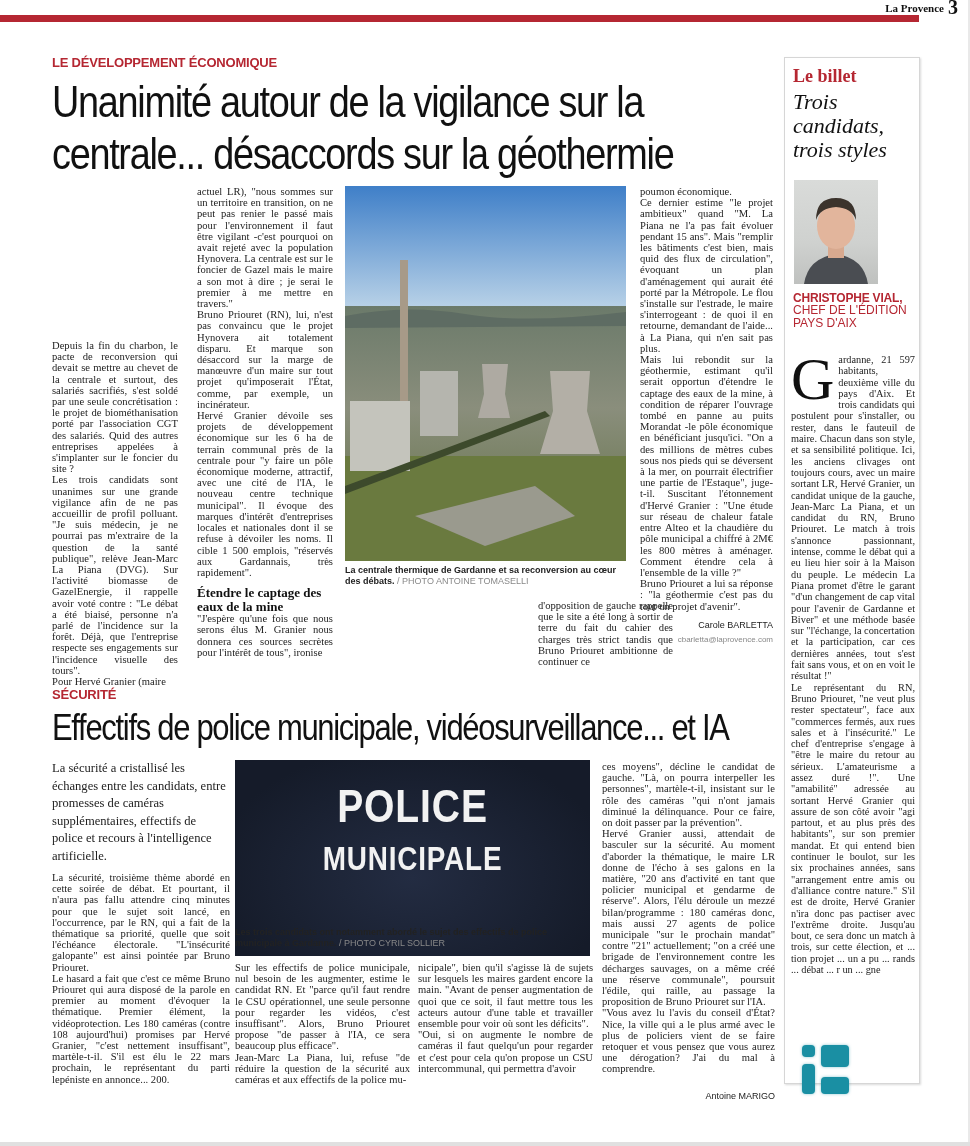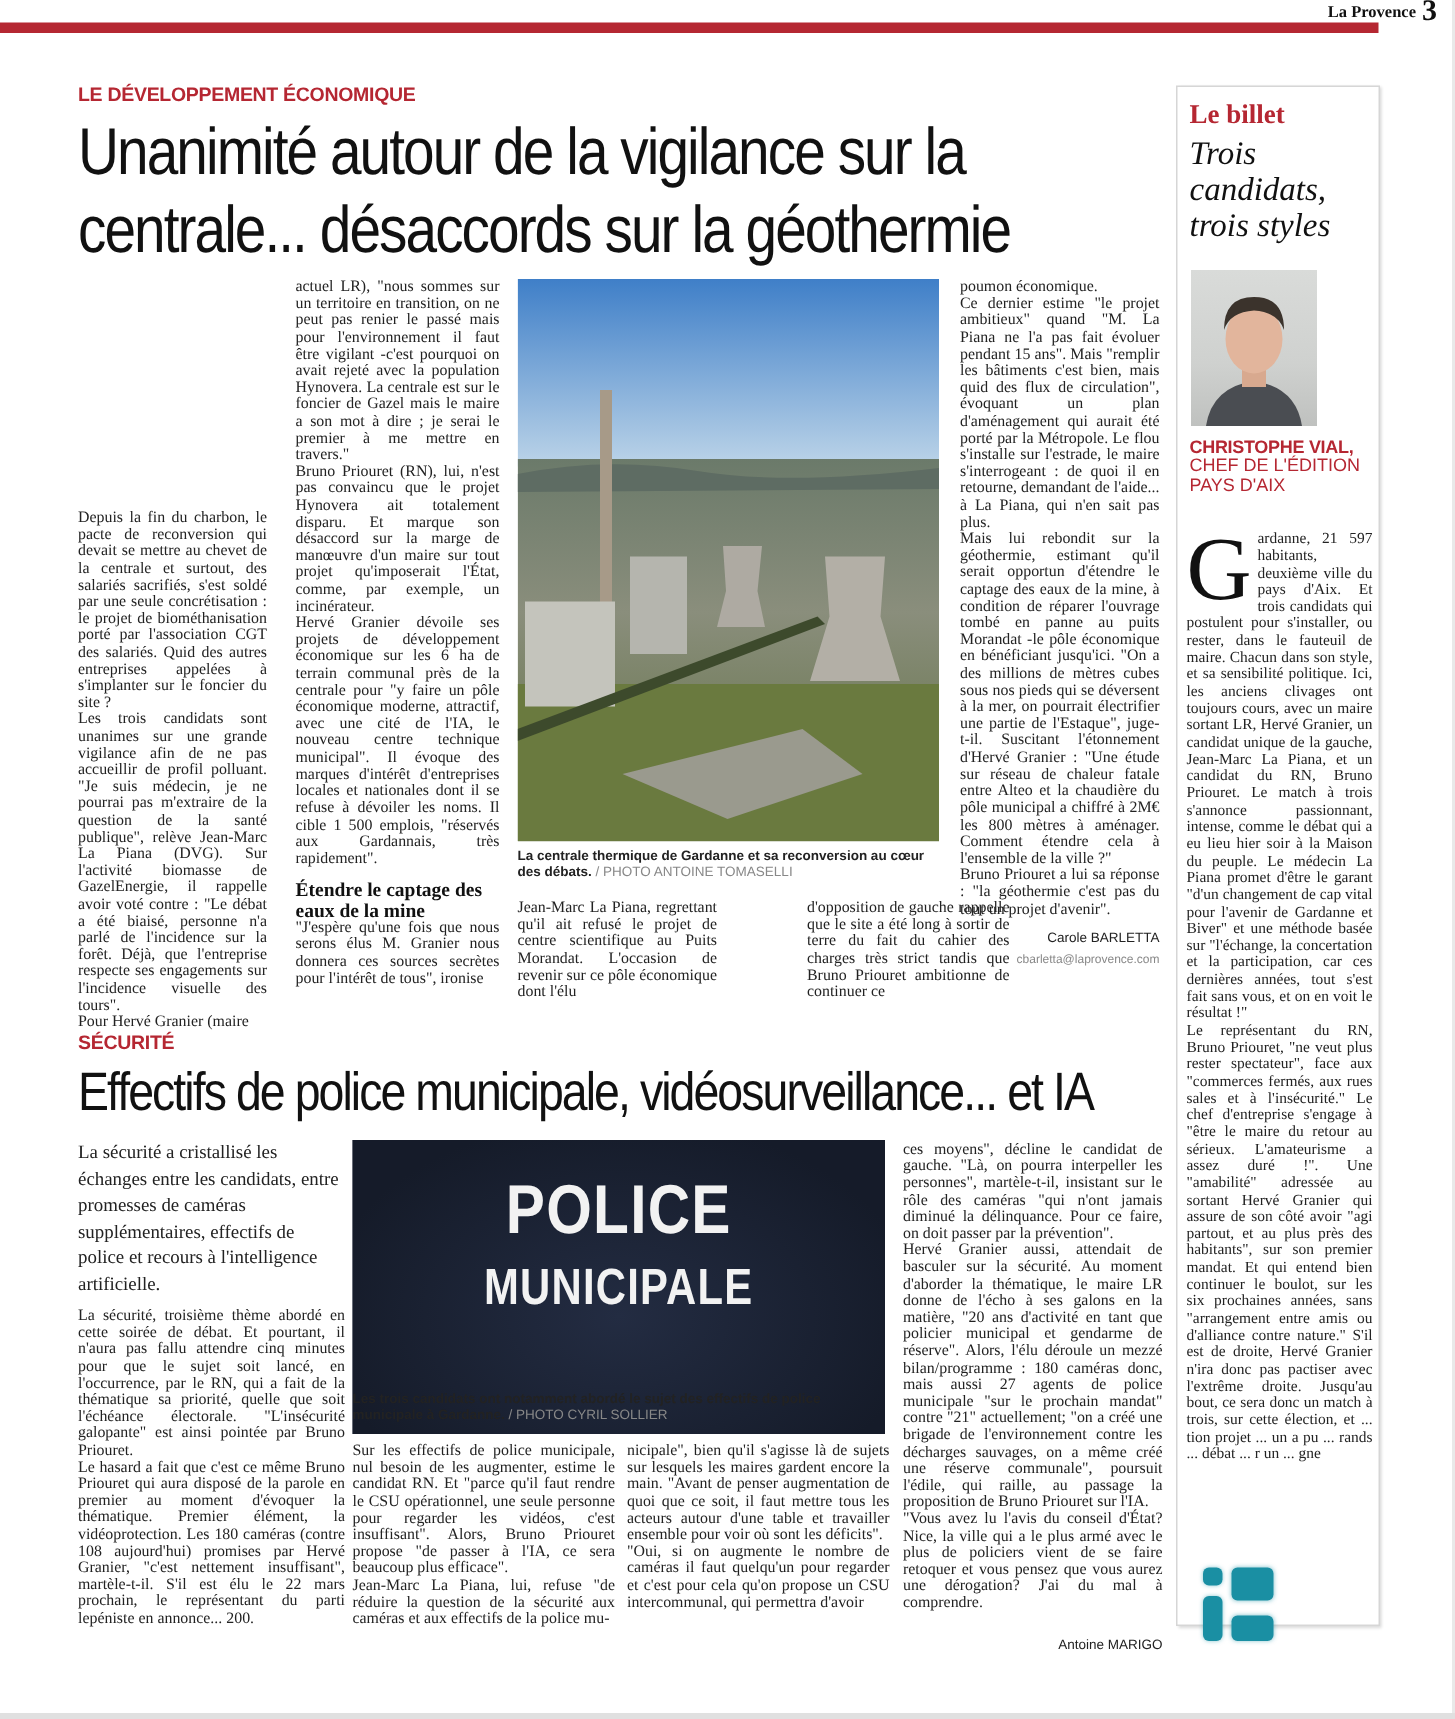--- a/index.html
+++ b/index.html
@@ -92,21 +92,20 @@
       <path d="M137 178 L163 178 L160 208 L165 232 L133 232 L139 208Z" fill="#aeaaa2"></path>
       <path d="M205 185 L245 185 L242 225 L255 268 L195 268 L208 225Z" fill="#b3afa6"></path>
       <path d="M0 300 L200 225 L205 230 L0 308Z" fill="#3d4a2c"></path>
     </svg>
   </div>
   <div class="caption" style="left:345px;top:565px;width:285px;">
     <span>La centrale thermique de Gardanne et sa reconversion au cœur des débats.</span>
     <span class="credit">/ PHOTO ANTOINE TOMASELLI</span>
   </div>
 
-  <div class="col" style="left:345px;top:600px;width:133px;">Jean-Marc La Piana, regrettant qu'il ait refusé le projet de centre scientifique au Puits Morandat. L'occasion de revenir sur ce pôle économique dont l'élu</div>
   <div class="col" style="left:490px;top:600px;width:135px;margin-left:48px;">d'opposition de gauche rappelle que le site a été long à sortir de terre du fait du cahier des charges très strict tandis que Bruno Priouret ambitionne de continuer ce</div>
 
   <div class="col" style="left:640px;top:186px;width:133px;">
     <p>poumon économique.</p>
     <p>Ce dernier estime "le projet ambitieux" quand "M. La Piana ne l'a pas fait évoluer pendant 15 ans". Mais "remplir les bâtiments c'est bien, mais quid des flux de circulation", évoquant un plan d'aménagement qui aurait été porté par la Métropole. Le flou s'installe sur l'estrade, le maire s'interrogeant : de quoi il en retourne, demandant de l'aide... à La Piana, qui n'en sait pas plus.</p>
     <p>Mais lui rebondit sur la géothermie, estimant qu'il serait opportun d'étendre le captage des eaux de la mine, à condition de réparer l'ouvrage tombé en panne au puits Morandat -le pôle économique en bénéficiant jusqu'ici. "On a des millions de mètres cubes sous nos pieds qui se déversent à la mer, on pourrait électrifier une partie de l'Estaque", juge-t-il. Suscitant l'étonnement d'Hervé Granier : "Une étude sur réseau de chaleur fatale entre Alteo et la chaudière du pôle municipal a chiffré à 2M€ les 800 mètres à aménager. Comment étendre cela à l'ensemble de la ville ?"</p>
     <p>Bruno Priouret a lui sa réponse : "la géothermie c'est pas du tout un projet d'avenir".</p>
     <div class="signature">Carole BARLETTA</div>
     <div class="email">cbarletta@laprovence.com</div>
   </div>

